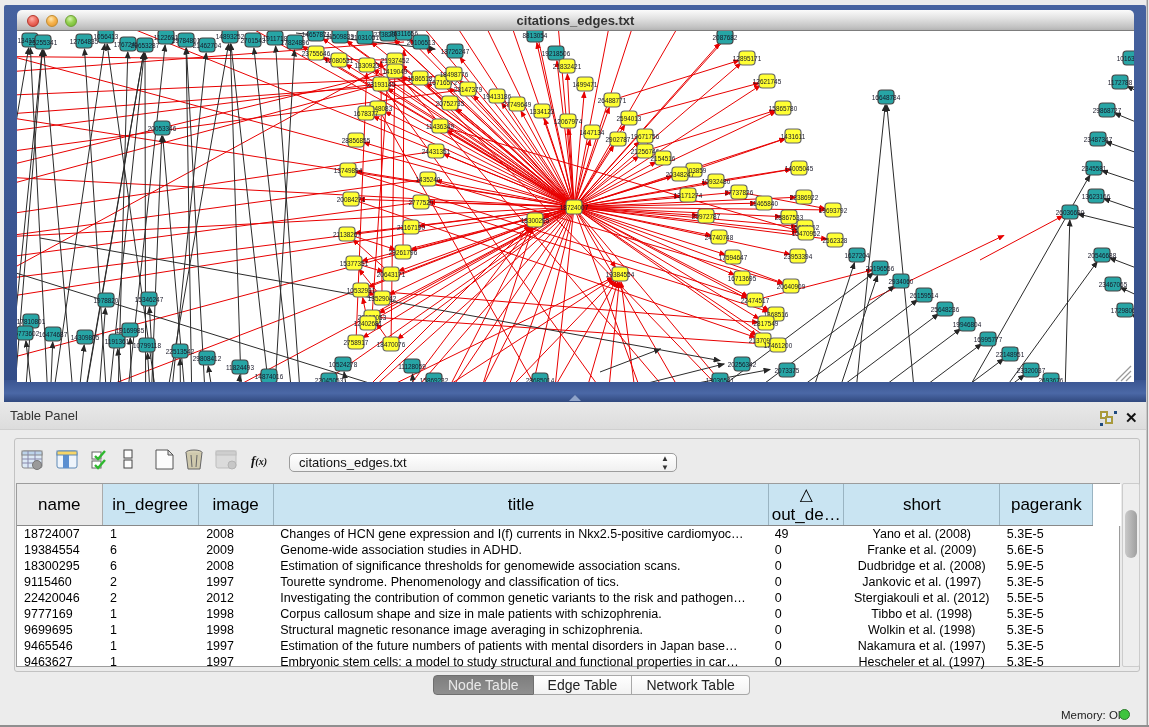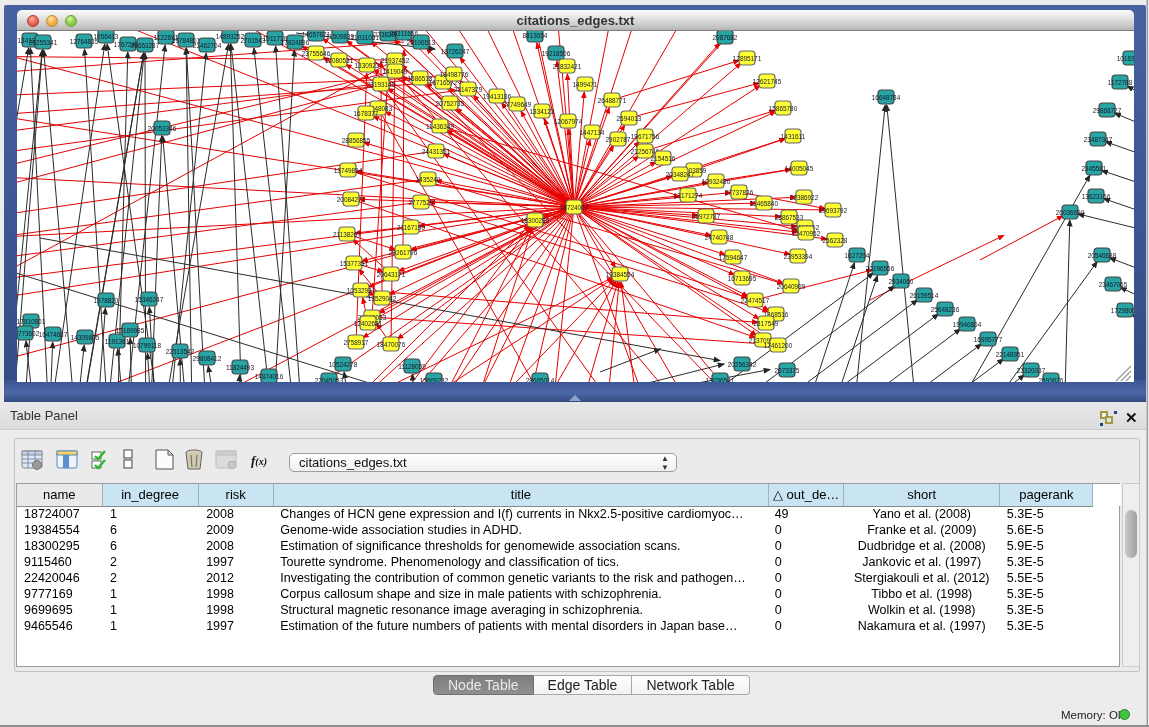--- a/index.html
+++ b/index.html
@@ -31,21 +31,21 @@
 .panelbody { position:absolute; left:0; top:430px; width:1147px; height:297px; background:#ececec; }
 .toolpanel { position:absolute; left:14px; top:438px; width:1126px; height:234px;
   background:#ebebeb; border:1px solid #c2c2c2; border-radius:3px; }
 .icons { position:absolute; left:20px; top:448px; height:24px; }
 .combo { position:absolute; left:289px; top:453px; width:388px; height:19px; background:linear-gradient(#ffffff,#f0f0f0);
   border:1px solid #9c9c9c; border-radius:5px; font-size:13px; color:#111; line-height:17px; padding-left:9px; }
 .combo .ud { position:absolute; right:7px; top:0px; font-size:8px; color:#333; line-height:9px; text-align:center; }
 .tbl { position:absolute; left:16px; top:483px; width:1104px; height:184px; background:#fff;
   border:1px solid #9c9c9c; border-collapse:collapse; font-size:12.5px; color:#000; }
 table { border-collapse:collapse; table-layout:fixed; width:1104px; }
-th { height:22px; font-weight:normal; font-size:13px; background:#c9e4f2; border-right:1px solid #9ab4c2; border-bottom:1px solid #888; }
+th { height:22px; font-weight:normal; font-size:17px; background:#c9e4f2; border-right:1px solid #9ab4c2; border-bottom:1px solid #888; }
 th.c0 { background:#e9e9e9; border-right:1px solid #aaa; }
 td { height:16px; padding:0; white-space:nowrap; overflow:hidden; }
 td.c0 { padding-left:7px; }
 td.c1 { padding-left:8px; }
 td.c2 { padding-left:8px; }
 td.c3 { padding-left:7px; }
 td.c4 { padding-left:6px; }
 td.c5 { text-align:center; }
 td.c6 { padding-left:7px; }
 col.c0 { width:85px; } col.c1 { width:96px; } col.c2 { width:75px; } col.c3 { width:495px; }
@@ -678,21 +678,21 @@
         <col class="c3">
         <col class="c4">
         <col class="c5">
         <col class="c6">
         <col class="c7">
       </colgroup>
 <tbody>
         <tr>
           <th class="c0">name</th>
           <th>in_degree</th>
-          <th>risk</th>
+          <th>image</th>
           <th>title</th>
           <th>△ out_de…</th>
           <th>short</th>
           <th>pagerank</th>
           <th style="background:#fff;border:none"></th>
         </tr>
 <tr>
           <td class="c0">18724007</td>
           <td class="c1">1</td>
           <td class="c2">2008</td>
@@ -755,20 +755,29 @@
           <td class="c5">Wolkin et al. (1998)</td>
           <td class="c6">5.3E-5</td>
         </tr>
 <tr>
           <td class="c0">9465546</td>
           <td class="c1">1</td>
           <td class="c2">1997</td>
           <td class="c3">Estimation of the future numbers of patients with mental disorders in Japan base…</td>
           <td class="c4">0</td>
           <td class="c5">Nakamura et al. (1997)</td>
+          <td class="c6">5.3E-5</td>
+        </tr>
+<tr>
+          <td class="c0">9463627</td>
+          <td class="c1">1</td>
+          <td class="c2">1997</td>
+          <td class="c3">Embryonic stem cells: a model to study structural and functional properties in car…</td>
+          <td class="c4">0</td>
+          <td class="c5">Hescheler et al. (1997)</td>
           <td class="c6">5.3E-5</td>
         </tr>
 </tbody>
     </table>
 </div>
 <div class="sbar">
     <div class="thumb"></div>
   </div>
 <div class="tabs">
  <div class="tab first sel">Node Table</div>

